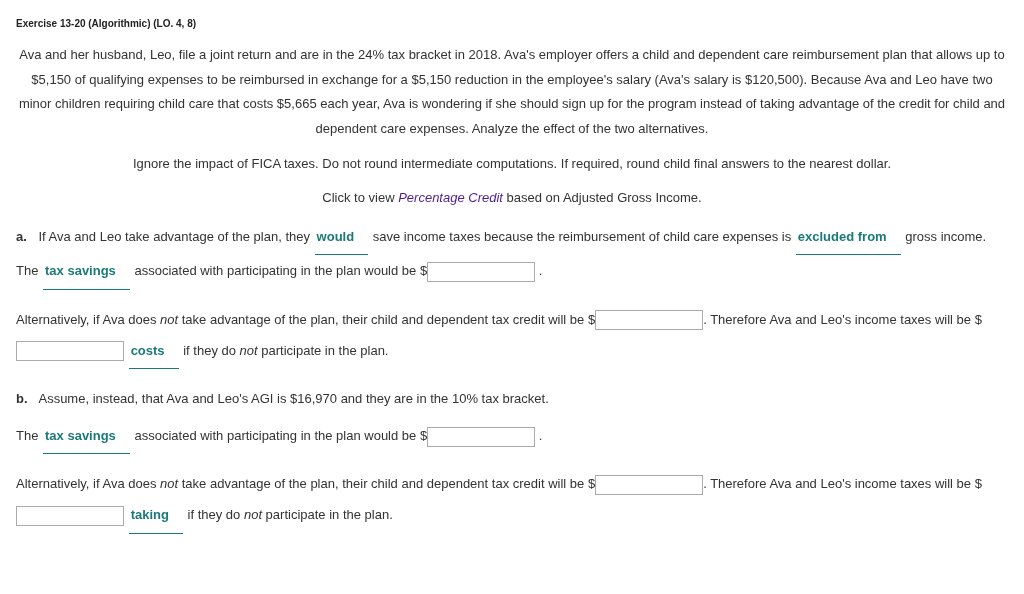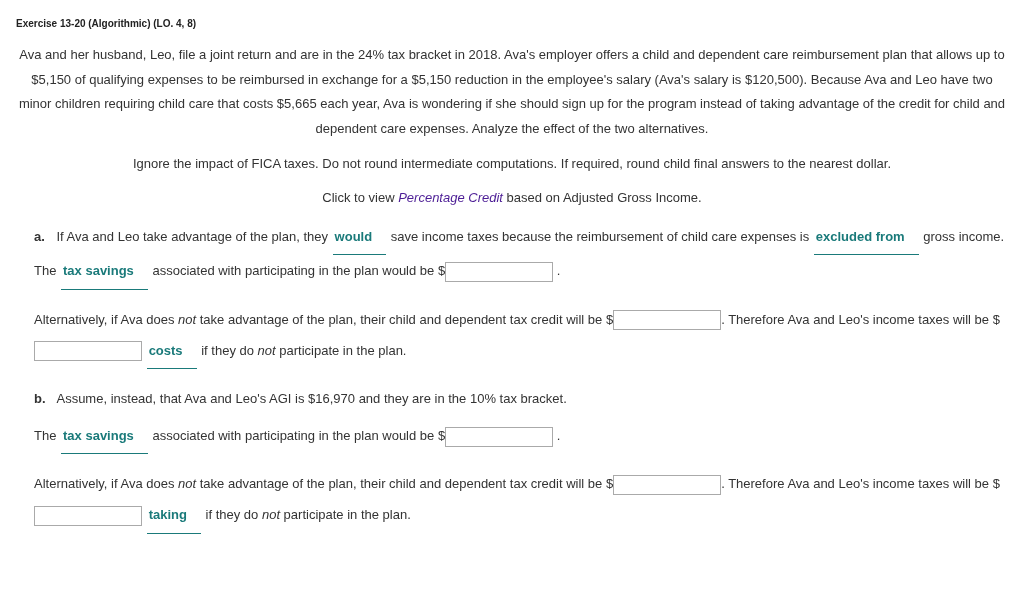--- a/index.html
+++ b/index.html
@@ -20,21 +20,20 @@
   }
   .para { margin-bottom: 10px; text-align: center; }
   .link {
     color: #4c1d95;
     font-style: italic;
     cursor: pointer;
   }
   .qrow {
     line-height: 2.4;
     margin-bottom: 6px;
-    margin-left: 18px;
   }
   .qlabel {
     font-weight: bold;
     margin-right: 8px;
   }
   .underlined {
     color: #1a7a7a;
     font-weight: bold;
     border-bottom: 1px solid #1a7a7a;
     padding: 0 14px 2px 2px;

